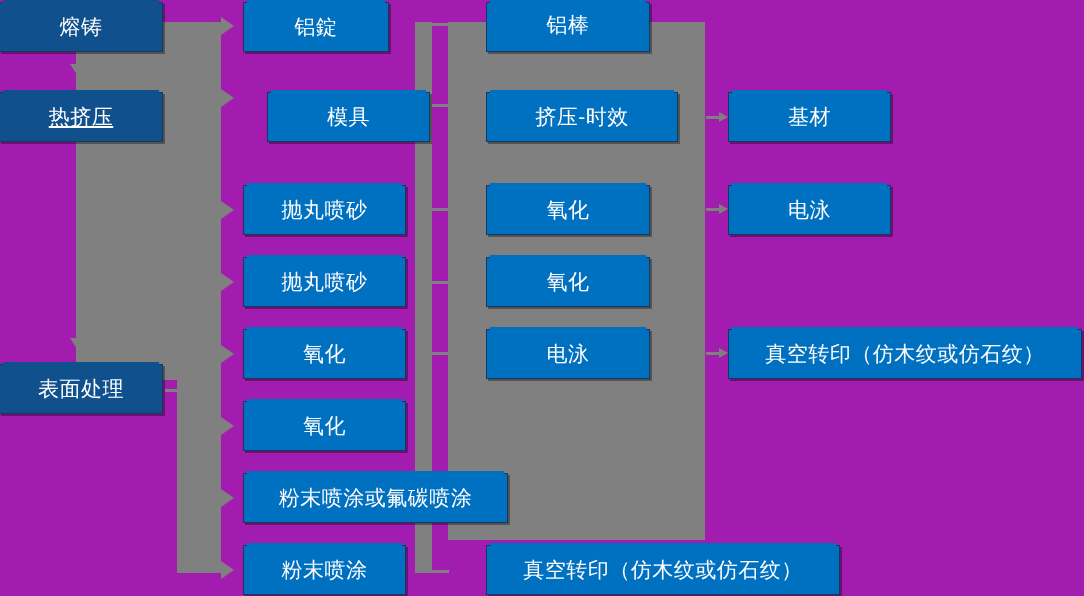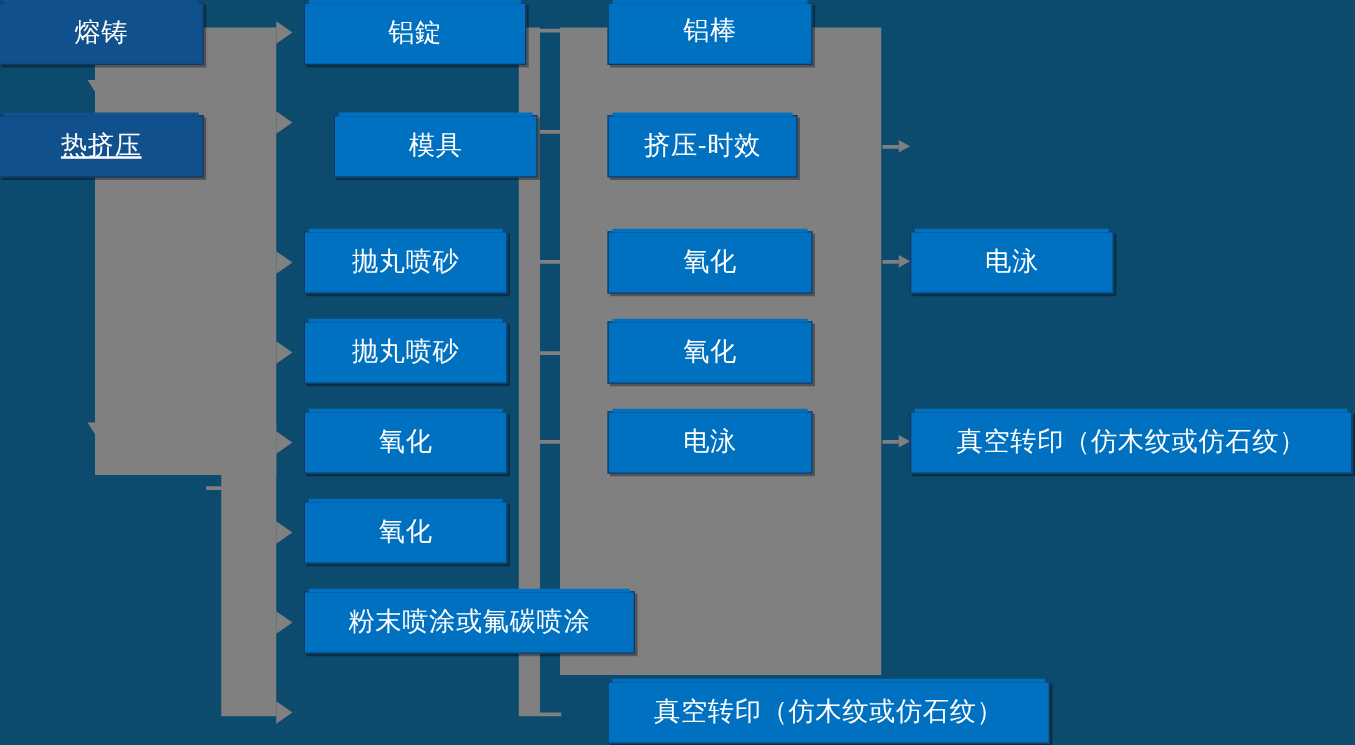--- a/index.html
+++ b/index.html
@@ -9,21 +9,21 @@
     padding: 0;
     background: #ffffff;
   }
   body {
     font-family: "Liberation Sans", "DejaVu Sans", sans-serif;
   }
   #canvas {
     position: relative;
     width: 1084px;
     height: 596px;
-    background: #0c4a6e;
+    background: #a21caf;
     overflow: hidden;
   }
 
   
   .gray {
     position: absolute;
     background: #808080;
   }
   .gray-arrow {
     position: absolute;
@@ -129,22 +129,25 @@
   <div class="arrow-conn" style="left:706px; top:352px; width:13px;"></div>
 
   <div class="node dark" style="left:-1px; top:2px; width:164px; height:50px;">
     <span>熔铸</span>
   </div>
 
   <div class="node dark" style="left:-1px; top:92px; width:164px; height:50px;text-decoration:underline;">
     <span>热挤压</span>
   </div>
 
-
-  <div class="node light" style="left:243px; top:2px; width:178px; height:50px;">
+  <div class="node dark" style="left:-1px; top:364px; width:164px; height:50px;">
+    <span>表面处理</span>
+  </div>
+
+  <div class="node light" style="left:243px; top:2px; width:146px; height:50px;">
     <span>铝錠</span>
   </div>
 
   <div class="node light" style="left:243px; top:92px; width:163px; height:50px;margin-left:24px;">
     <span>模具</span>
   </div>
 
   <div class="node light" style="left:243px; top:185px; width:163px; height:50px;">
     <span>抛丸喷砂</span>
   </div>
@@ -158,45 +161,51 @@
   </div>
 
   <div class="node light" style="left:243px; top:401px; width:163px; height:50px;">
     <span>氧化</span>
   </div>
 
   <div class="node light" style="left:243px; top:473px; width:265px; height:50px;">
     <span>粉末喷涂或氟碳喷涂</span>
   </div>
 
+  <div class="node light" style="left:243px; top:545px; width:163px; height:50px;">
+    <span>粉末喷涂</span>
+  </div>
 
   <div class="node light" style="left:486px; top:2px; width:164px; height:50px;font-family:Liberation Mono, monospace;">
     <span>铝棒</span>
   </div>
 
-  <div class="node light" style="left:486px; top:92px; width:152px; height:50px;text-align:center;">
+  <div class="node light" style="left:486px; top:92px; width:192px; height:50px;text-align:center;">
     <span>挤压-时效</span>
   </div>
 
   <div class="node light" style="left:486px; top:185px; width:164px; height:50px;">
     <span>氧化</span>
   </div>
 
   <div class="node light" style="left:486px; top:257px; width:164px; height:50px;">
     <span>氧化</span>
   </div>
 
   <div class="node light" style="left:486px; top:329px; width:164px; height:50px;">
     <span>电泳</span>
   </div>
 
   <div class="node light" style="left:486px; top:545px; width:354px; height:50px;">
     <span>真空转印（仿木纹或仿石纹）</span>
   </div>
 
+  <div class="node light" style="left:728px; top:92px; width:163px; height:50px;">
+    <span>基材</span>
+  </div>
 
   <div class="node light" style="left:728px; top:185px; width:163px; height:50px;">
     <span>电泳</span>
   </div>
 
   <div class="node light" style="left:728px; top:329px; width:354px; height:50px;">
     <span>真空转印（仿木纹或仿石纹）</span>
   </div>
 
 </div>

